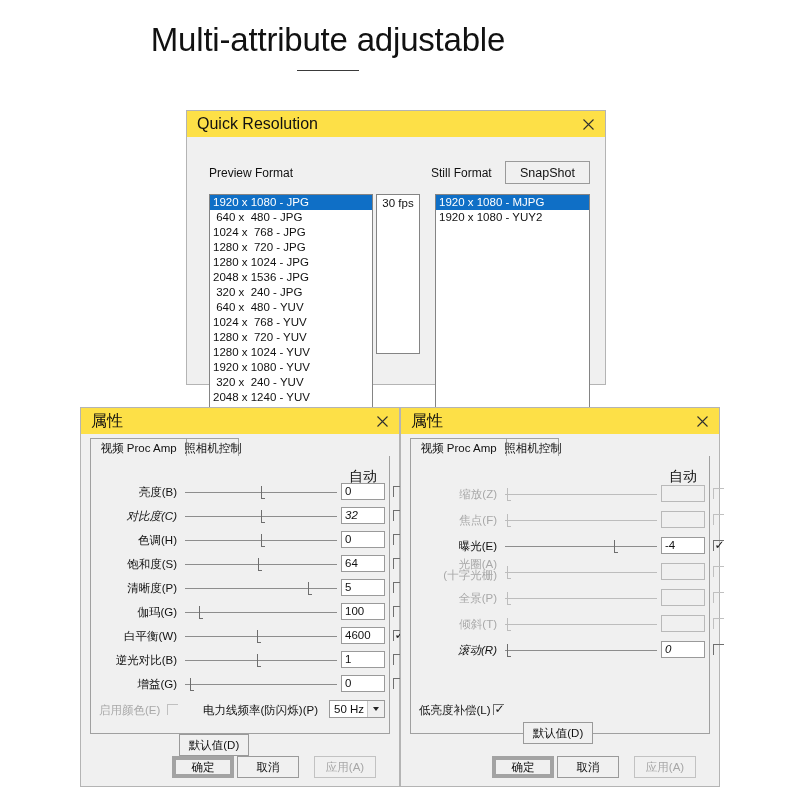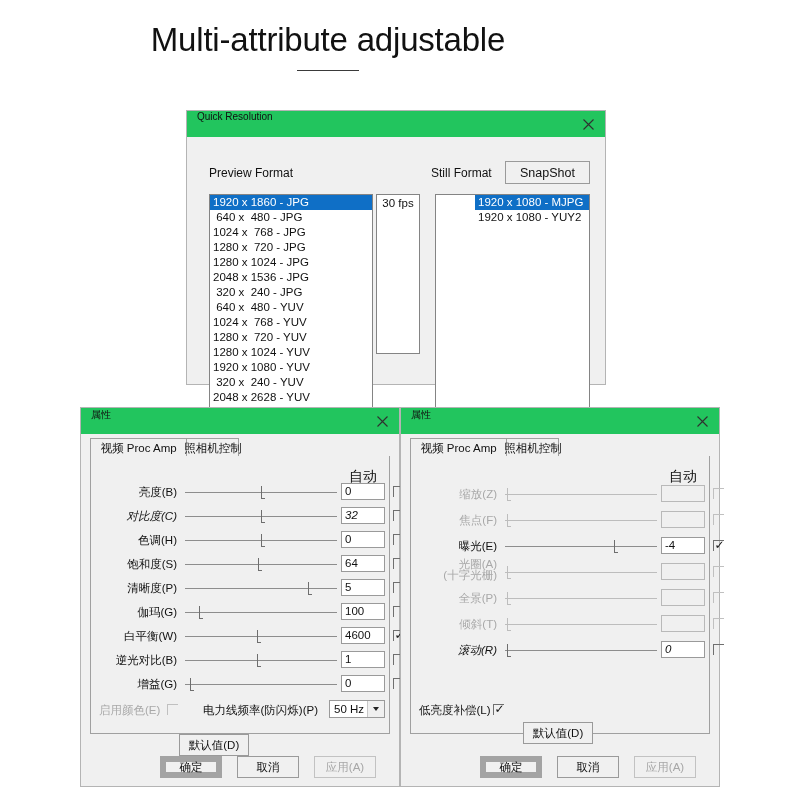--- a/index.html
+++ b/index.html
@@ -33,24 +33,24 @@
   
   .dlg {
     position: absolute;
     background: #f0f0f0;
     border: 1px solid #b4b4b4;
     font-size: 11px;
     color: #000;
   }
   .dlg-title {
     height: 26px;
-    background:#22c55e;
-    display:flex; 
+    background:#fde047;
+    display:flex; align-items:center;
     padding: 0 0 0 10px;
-    font-size: 10px;
+    font-size: 16px;
     color:#111;
   }
   .dlg-title .t { flex: 1 1 auto; }
   .dlg-close {
     width: 34px; height: 26px;
     display:flex; align-items:center; justify-content:center;
     font-size: 15px; color:#2b2b2b; font-weight:300;
     line-height:1;
   }
   .dlg-close svg { display:block; }
@@ -182,21 +182,21 @@
     width:0;height:0;border-left:3.5px solid transparent;border-right:3.5px solid transparent;
     border-top:4px solid #222;
   }
 
   .btn {
     position:absolute;
     background:#f0f0f0; border:1px solid #9a9a9a;
     display:flex; align-items:center; justify-content:center;
     font-size:11.5px; color:#111;
   }
-  .btn.default { border:6px solid #a3a3a3; }
+  .btn.default { border:4px solid #a3a3a3;margin-left:12px; }
   .btn.disabled { color:#a6a6a6; border-color:#c2c2c2; }
 </style>
 </head>
 <body>
 
 <div id="heading">
   <div class="title">Multi-attribute adjustable</div>
   <div class="rule"></div>
 </div>
 
@@ -208,41 +208,41 @@
           <path d="M0.5 0.5 L10.5 10.5 M10.5 0.5 L0.5 10.5" stroke="#303030" stroke-width="1.1" fill="none"></path>
         </svg>
     </span>
   </div>
   <div class="body">
     <div class="qr-label" style="left:22px; top:29px;text-align:right;">Preview Format</div>
     <div class="qr-label" style="left:244px; top:29px;">Still Format</div>
     <div class="snapshot-btn" style="left:318px; top:24px; width:85px; height:23px;">SnapShot</div>
 
     <div class="listbox" id="preview-list" style="left:22px; top:57px; width:164px; height:215px;">
-        <div class="row sel">1920 x 1860 - JPG</div>
+        <div class="row sel">1920 x 1080 - JPG</div>
         <div class="row"> 640 x  480 - JPG</div>
         <div class="row">1024 x  768 - JPG</div>
         <div class="row">1280 x  720 - JPG</div>
         <div class="row">1280 x 1024 - JPG</div>
         <div class="row">2048 x 1536 - JPG</div>
         <div class="row"> 320 x  240 - JPG</div>
         <div class="row"> 640 x  480 - YUV</div>
         <div class="row">1024 x  768 - YUV</div>
         <div class="row">1280 x  720 - YUV</div>
         <div class="row">1280 x 1024 - YUV</div>
         <div class="row">1920 x 1080 - YUV</div>
         <div class="row"> 320 x  240 - YUV</div>
-        <div class="row">2048 x 2628 - YUV</div>
+        <div class="row">2048 x 1240 - YUV</div>
       </div>
 
     <div class="fps-box" id="fps-list" style="left:189px; top:57px; width:44px; height:160px;">
         <div class="row">30 fps</div>
       </div>
 
-    <div class="listbox" id="still-list" style="left:248px; top:57px; width:155px; height:215px;padding-left:39px;">
+    <div class="listbox" id="still-list" style="left:248px; top:57px; width:155px; height:215px;">
         <div class="row sel">1920 x 1080 - MJPG</div>
         <div class="row">1920 x 1080 - YUY2</div>
       </div>
   </div>
 </div>
 
 <div class="dlg props" id="propsLeft">
   <div class="dlg-title">
     <span class="t">属性</span>
     <span class="dlg-close">

